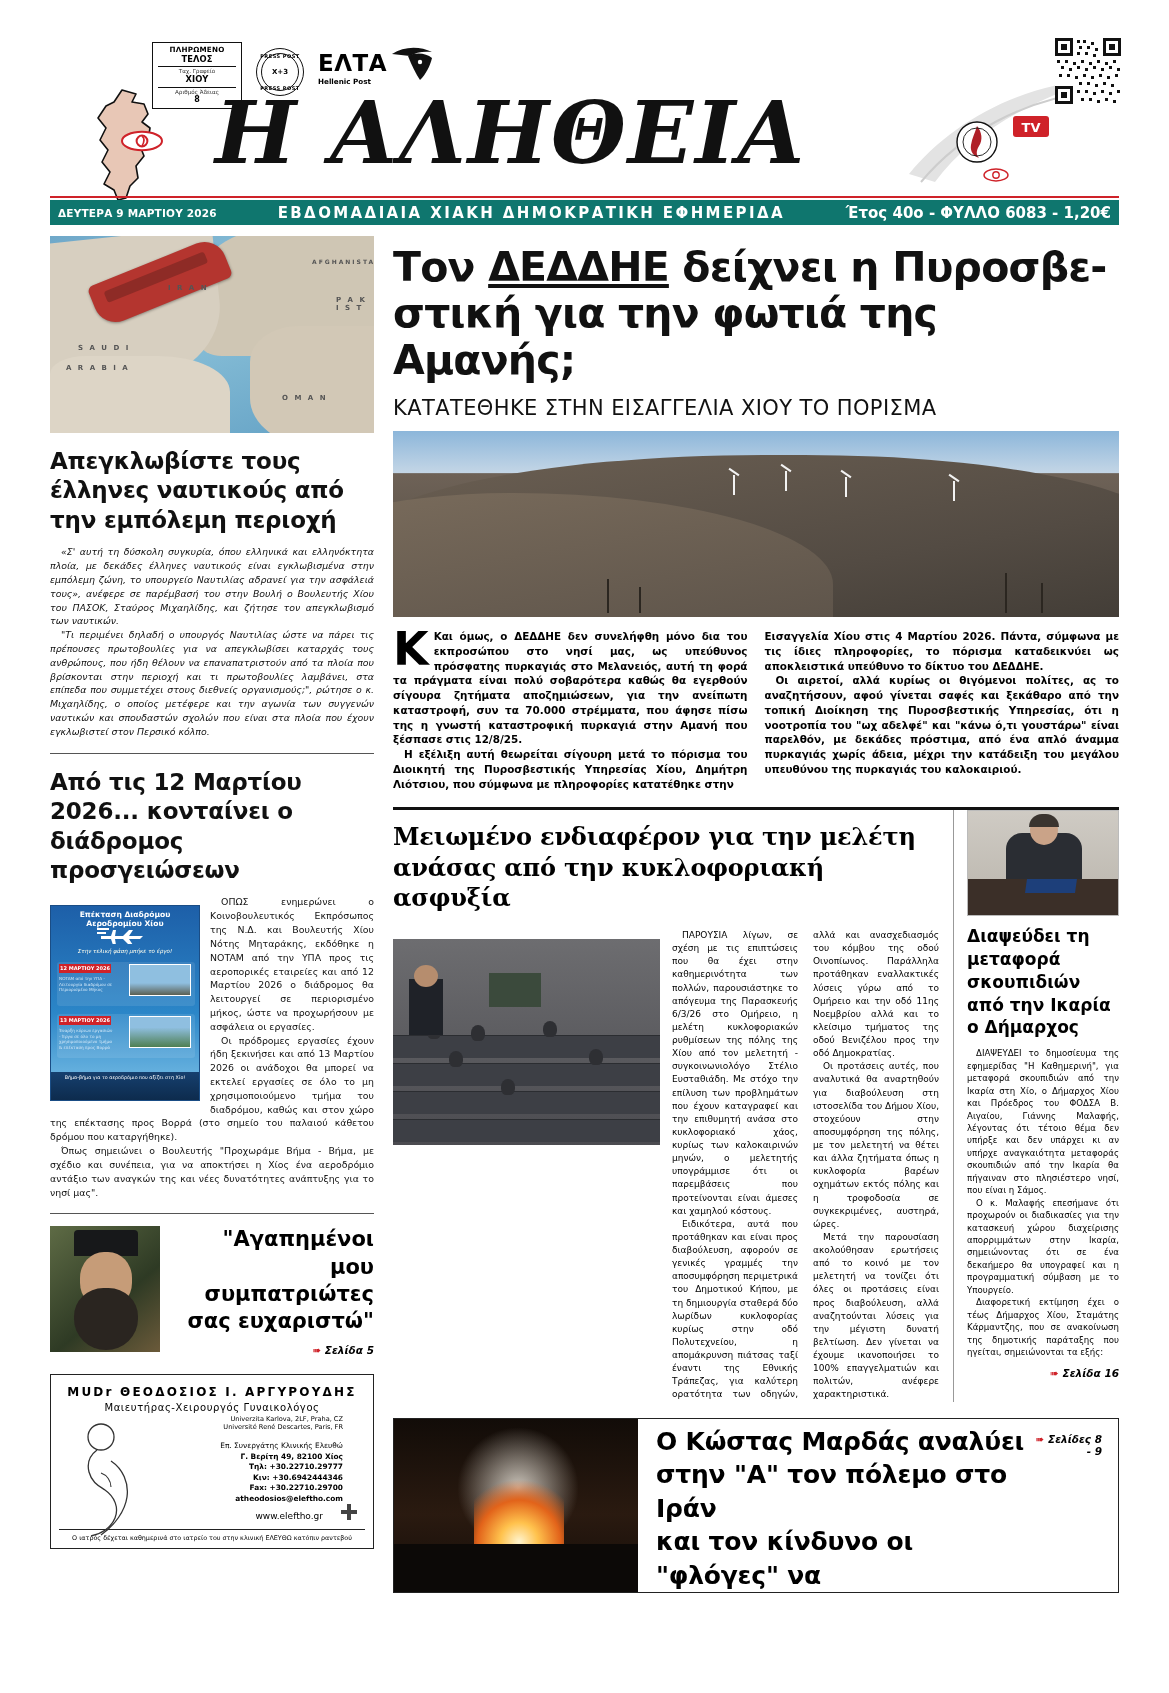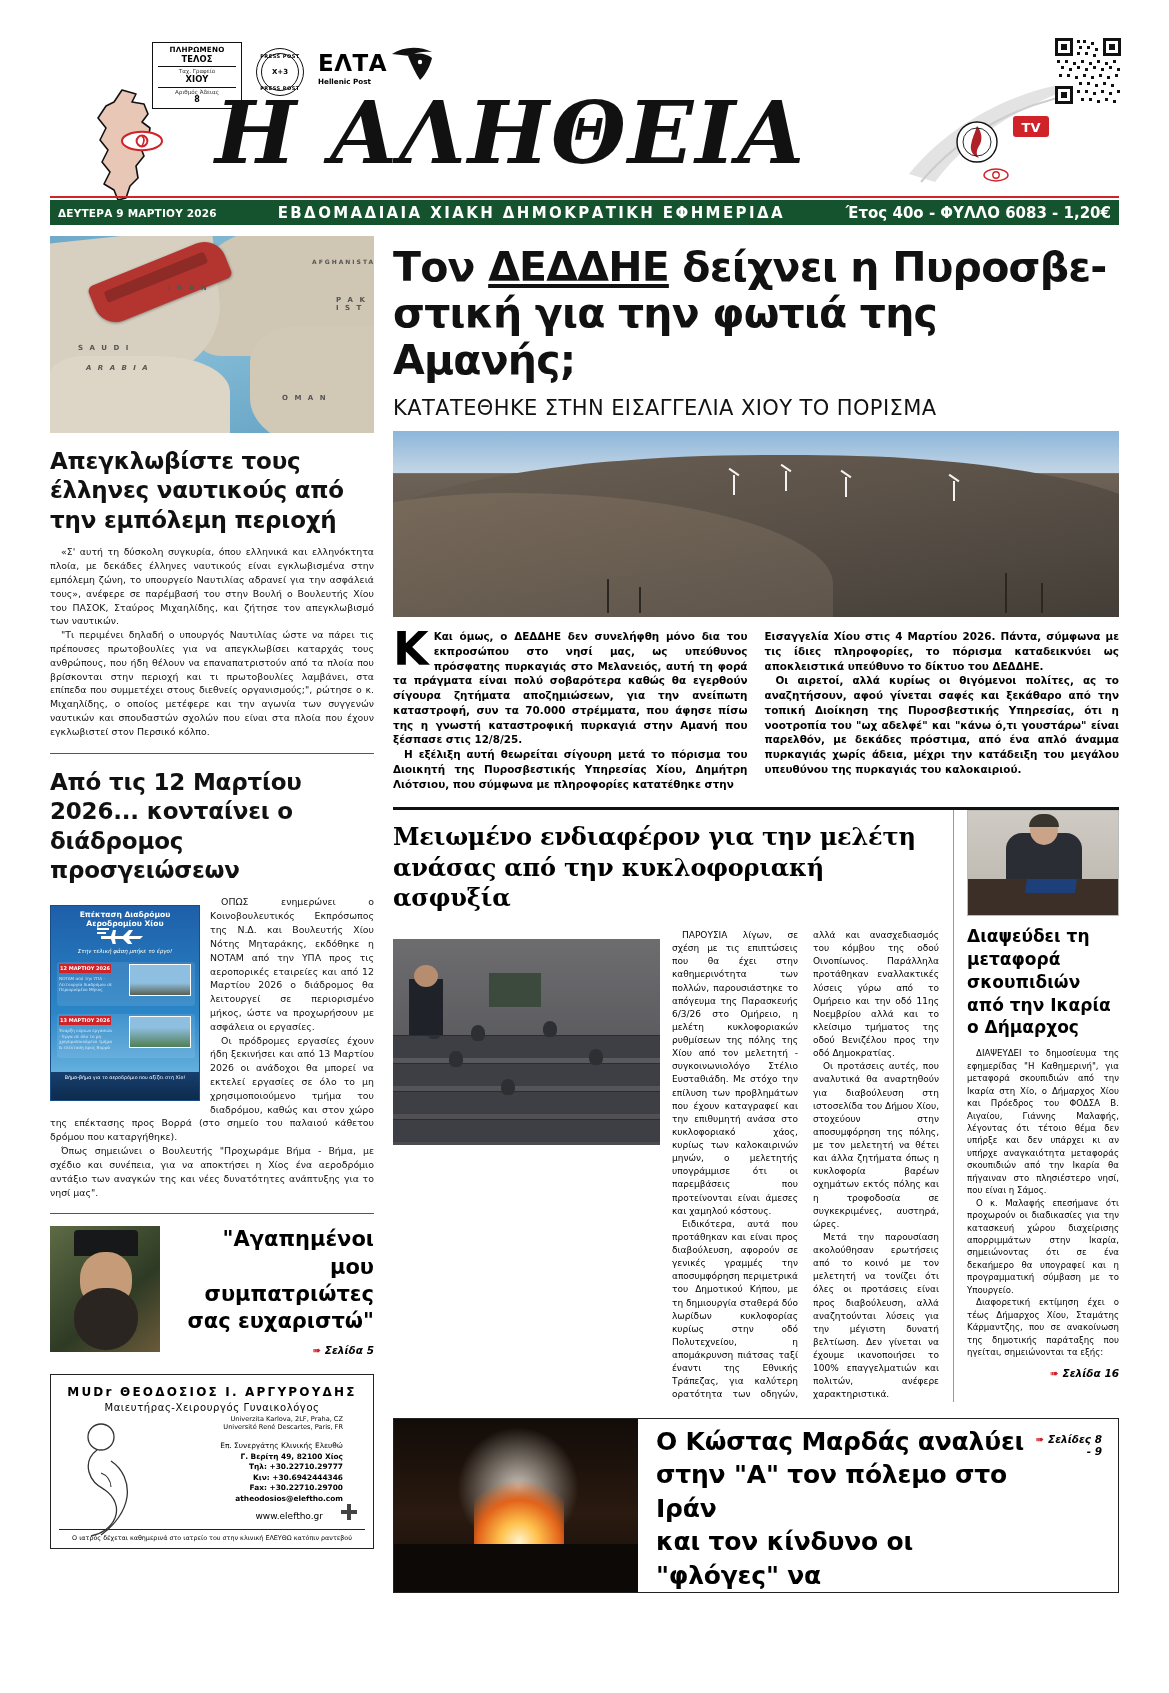--- a/index.html
+++ b/index.html
@@ -37,21 +37,21 @@
     font-size:86px;font-weight:bold;font-style:italic;letter-spacing:2px;
     color:#111;line-height:1;white-space:nowrap;
   }
   .swoosh{position:absolute;right:70px;top:78px;width:190px;height:108px;}
   .tvlogo{position:absolute;right:118px;top:110px;width:40px;height:30px;}
   .seal{position:absolute;right:170px;top:120px;width:44px;height:44px;}
   .qr{position:absolute;right:48px;top:38px;width:66px;height:66px;}
   .eye2{position:absolute;right:160px;top:168px;width:26px;height:14px;}
   
   .banner{
-    position:absolute;left:50px;right:50px;top:200px;height:25px;background:#14532d;
+    position:absolute;left:50px;right:50px;top:200px;height:25px;background:#0f766e;
     color:#fff;display:flex;align-items:center;justify-content:space-between;padding:0 8px;
     box-sizing:border-box;
   }
   .banner .date{font-size:10.5px;font-weight:bold;letter-spacing:.2px;}
   .banner .slogan{font-size:15px;font-weight:bold;letter-spacing:2.4px;}
   .banner .issue{font-size:15px;font-weight:bold;}
   .banner-rule{position:absolute;left:50px;right:50px;top:196px;height:2px;background:#cf2229;}
   
   .content{position:absolute;left:50px;top:236px;width:1069px;}
   .col-left{position:absolute;left:0;top:0;width:324px;}
@@ -72,21 +72,21 @@
      transform:rotate(-22deg);border-radius:6px 22px 6px 22px;box-shadow:0 1px 3px rgba(0,0,0,.4);}
   .mapimg .ship:after{content:"";position:absolute;left:14px;top:10px;width:108px;height:12px;background:#8e2b26;border-radius:3px;}
   .mapimg .lbl{position:absolute;font-size:7px;letter-spacing:2px;color:#555;font-weight:bold;}
   h2.kicker{
     font-family:"DejaVu Sans","Liberation Sans",sans-serif;
     font-size:23px;font-weight:bold;line-height:1.28;color:#111;margin:14px 0 10px;letter-spacing:-.2px;
   }
   .body-text{font-family:"DejaVu Sans","Liberation Sans",sans-serif;font-size:9.4px;line-height:1.47;
     text-align:justify;color:#111;}
   .body-text p{margin:0;text-indent:11px;}
-  .body-text .ital{}
+  .body-text .ital{font-style:italic;}
   .hr-thin{border:0;border-top:1.5px solid #555;margin:14px 0 0;}
   
   .h1{
     font-family:"DejaVu Sans","Liberation Sans",sans-serif;
     font-size:41px;font-weight:bold;line-height:1.13;color:#111;letter-spacing:-.8px;margin:8px 0 0;
   }
   .h1 .dedhe{text-decoration:underline;}
   .h2sub{
     font-size:21px;font-weight:normal;letter-spacing:.4px;color:#111;margin:13px 0 11px;
     font-family:"DejaVu Sans","Liberation Sans",sans-serif;
@@ -318,21 +318,21 @@
         <div class="sea"></div>
         <div class="land2"></div>
         <div class="land3"></div>
         <div class="land1"></div>
         <div class="land4"></div>
         <div class="ship"></div>
         <div class="lbl" style="left:118px;top:48px;">I R A N</div>
         <div class="lbl" style="left:262px;top:22px;font-size:6px;">AFGHANISTAN</div>
         <div class="lbl" style="left:286px;top:60px;">P A K I S T</div>
         <div class="lbl" style="left:28px;top:108px;">S A U D I</div>
-        <div class="lbl" style="left:36px;top:128px;font-style:italic;">A R A B I A</div>
+        <div class="lbl" style="left:16px;top:128px;">A R A B I A</div>
         <div class="lbl" style="left:232px;top:158px;">O M A N</div>
       </div>
 
       <h2 class="kicker">Απεγκλωβίστε τους έλληνες ναυτικούς από την εμπόλεμη περιοχή</h2>
       <div class="body-text">
         <p class="ital">«Σ' αυτή τη δύσκολη συγκυρία, όπου ελληνικά και ελληνόκτητα πλοία, με δεκάδες έλληνες ναυτικούς είναι εγκλωβισμένα στην εμπόλεμη ζώνη, το υπουργείο Ναυτιλίας αδρανεί για την ασφάλειά τους», ανέφερε σε παρέμβασή του στην Βουλή ο Βουλευτής Χίου του ΠΑΣΟΚ, Σταύρος Μιχαηλίδης, και ζήτησε τον απεγκλωβισμό των ναυτικών.</p>
         <p class="ital">"Τι περιμένει δηλαδή ο υπουργός Ναυτιλίας ώστε να πάρει τις πρέπουσες πρωτοβουλίες για να απεγκλωβίσει καταρχάς τους ανθρώπους, που ήδη θέλουν να επαναπατριστούν από τα πλοία που βρίσκονται στην περιοχή και τι πρωτοβουλίες λαμβάνει, στα επίπεδα που συμμετέχει στους διεθνείς οργανισμούς;", ρώτησε ο κ. Μιχαηλίδης, ο οποίος μετέφερε και την αγωνία των συγγενών ναυτικών και σπουδαστών σχολών που είναι στα πλοία που έχουν εγκλωβιστεί στον Περσικό κόλπο.</p>
       </div>
 
       <hr class="hr-thin">

